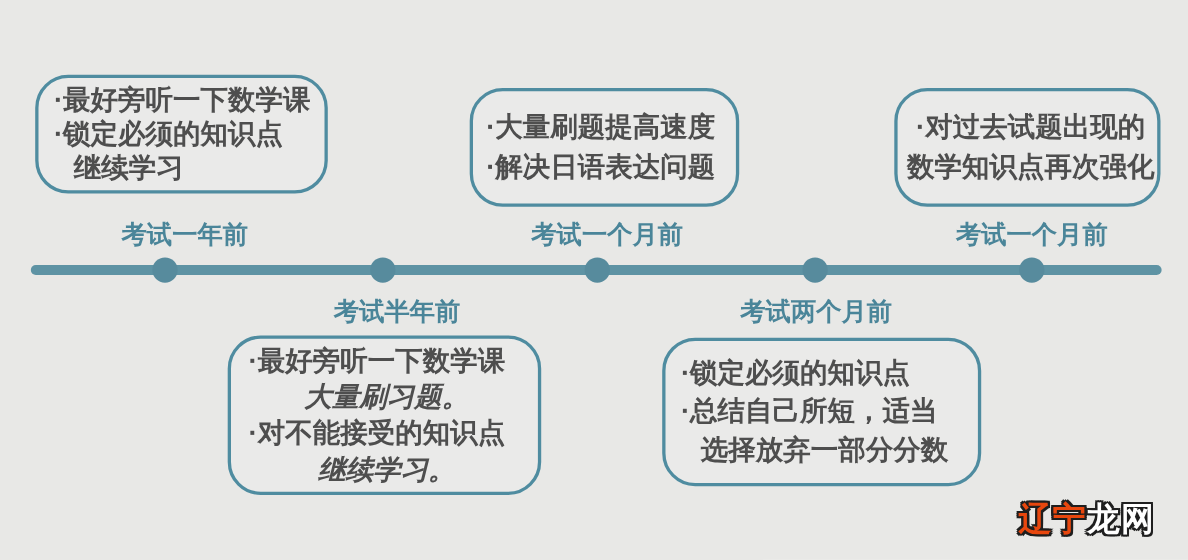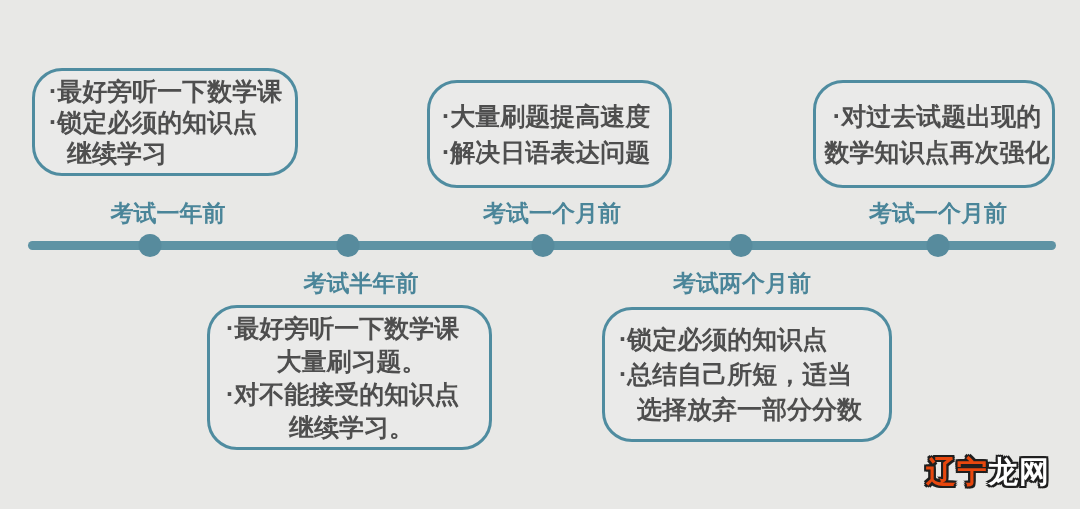--- a/index.html
+++ b/index.html
@@ -62,21 +62,21 @@
     border-radius: 30px;
     background: #eaeae9;
     color: #4e4e4e;
     font-weight: 600;
     display: flex;
     flex-direction: column;
     justify-content: center;
   }
   .bubble .ln { white-space: nowrap; }
   .bubble .ln.i { padding-left: 18px; }   
-  .bubble .ln.c { text-align: center; }   
+  .bubble .ln.c { text-align: center; font-style: italic; }   
 
   .b1 { left: 32px;  top: 68px;  width: 266px; height: 108px;
         font-size: 25px; line-height: 31px; padding-left: 14px; }
   .b2 { left: 207px; top: 305px; width: 285px; height: 145px;
         font-size: 25px; line-height: 33px; padding-left: 16px; padding-right: 12px; }
   .b3 { left: 427px; top: 80px;  width: 245px; height: 108px;
         font-size: 25px; line-height: 36px; padding-left: 12px; }
   .b4 { left: 602px; top: 307px; width: 290px; height: 135px;
         font-size: 25px; line-height: 35px; padding-left: 14px; }
   .b5 { left: 813px; top: 80px;  width: 242px; height: 108px;

